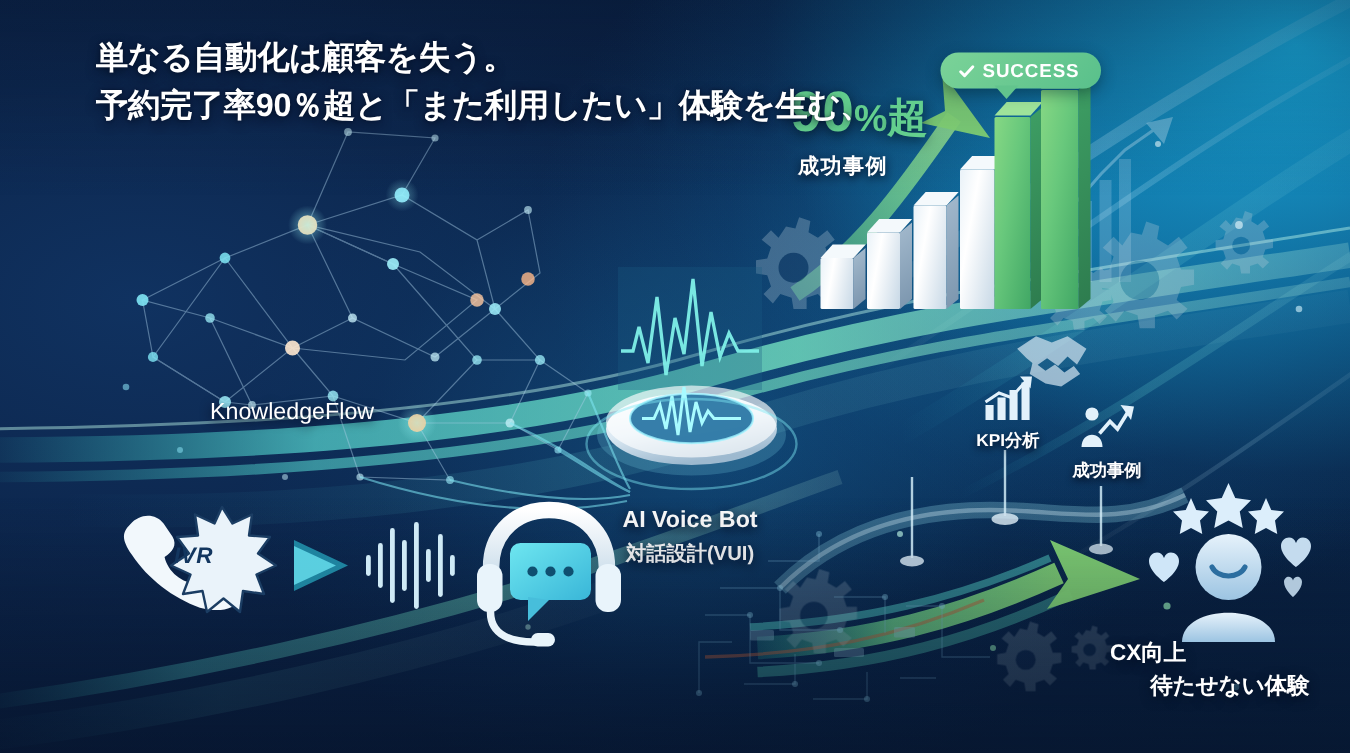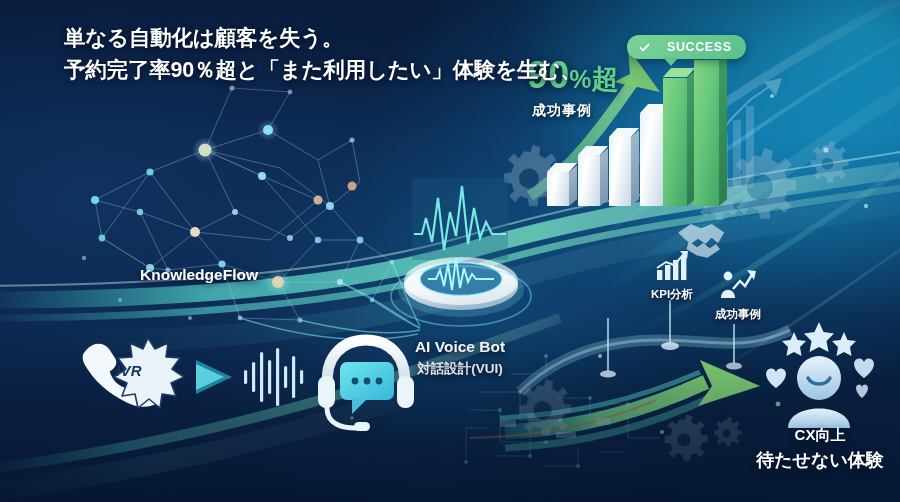--- a/index.html
+++ b/index.html
@@ -59,21 +59,21 @@
   }
 
   
   .badge{
     position:absolute; left:627px; top:35px; z-index:10;
     background:linear-gradient(135deg,#7bd398 0%,#59c08b 100%);
     color:#ffffff;
     padding:5px 14px 5px 11px;
     border-radius:14px;
     font-size:12.5px; font-weight:bold; letter-spacing:0.6px;
-    display:flex; align-items:center; gap:16px;
+    display:flex; align-items:center; gap:4px;
     box-shadow:0 3px 10px rgba(2,30,40,0.45);
   }
   .badge .tail{
     position:absolute; left:36px; bottom:-7px;
     width:0;height:0;
     border-left:8px solid transparent;border-right:8px solid transparent;
     border-top:9px solid #62c48d;
   }
   .chk{ width:13px;height:13px; display:block; }
 
@@ -112,36 +112,36 @@
     color:#fff; font-size:15.5px; font-weight:bold;
     text-shadow:0 2px 7px rgba(2,12,30,0.95);
   }
   .voicebot-t2{
     position:absolute; left:0; width:100%; text-align:center;
     color:#fff; font-size:13.5px; font-weight:bold;
     text-shadow:0 2px 7px rgba(2,12,30,0.95);
   }
   .kflabel{
     position:absolute; left:140px; top:266px; z-index:9;
-    color:#ffffff; font-size:15.5px; font-weight:bold;
+    color:#ffffff; font-size:15.5px; font-weight:normal;
     text-shadow:0 2px 7px rgba(2,12,30,0.95);
   }
   .ivr-txt{
     position:absolute; z-index:10;
     color:#13365f; font-size:15px; font-weight:bold; font-style:italic;
     letter-spacing:0.3px;
   }
   .cx1{
-    position:absolute; left:740px; top:426px; width:160px; text-align:center; z-index:10;
+    position:absolute; left:740px; top:426px; width:160px; z-index:10;
     color:#fff; font-size:15px; font-weight:bold;
     text-shadow:0 2px 7px rgba(2,12,30,0.95);
   }
   .cx2{
     position:absolute; left:740px; top:448px; width:160px; text-align:center; z-index:10;
-    color:#fff; font-size:18px; font-weight:bold;
+    color:#fff; font-size:15px; font-weight:bold;
     text-shadow:0 2px 7px rgba(2,12,30,0.95);
   }
 </style>
 </head>
 <body>
 
 <div class="stage">
 
   <svg class="layer" viewBox="0 0 900 502" preserveAspectRatio="none">
     <defs>

